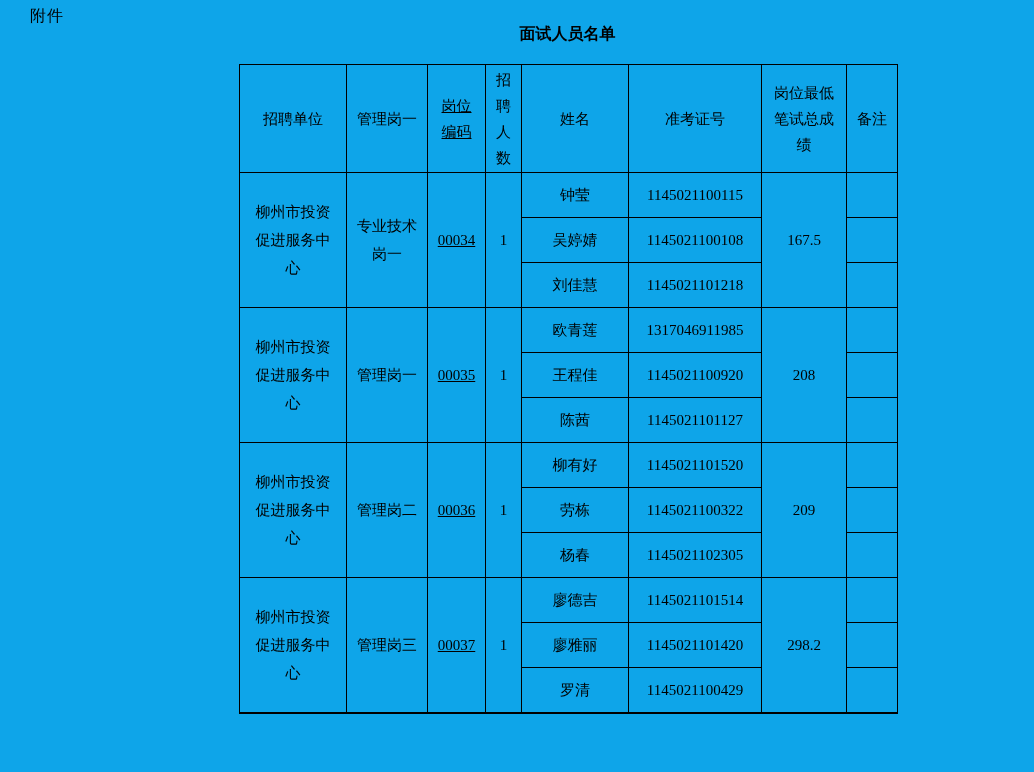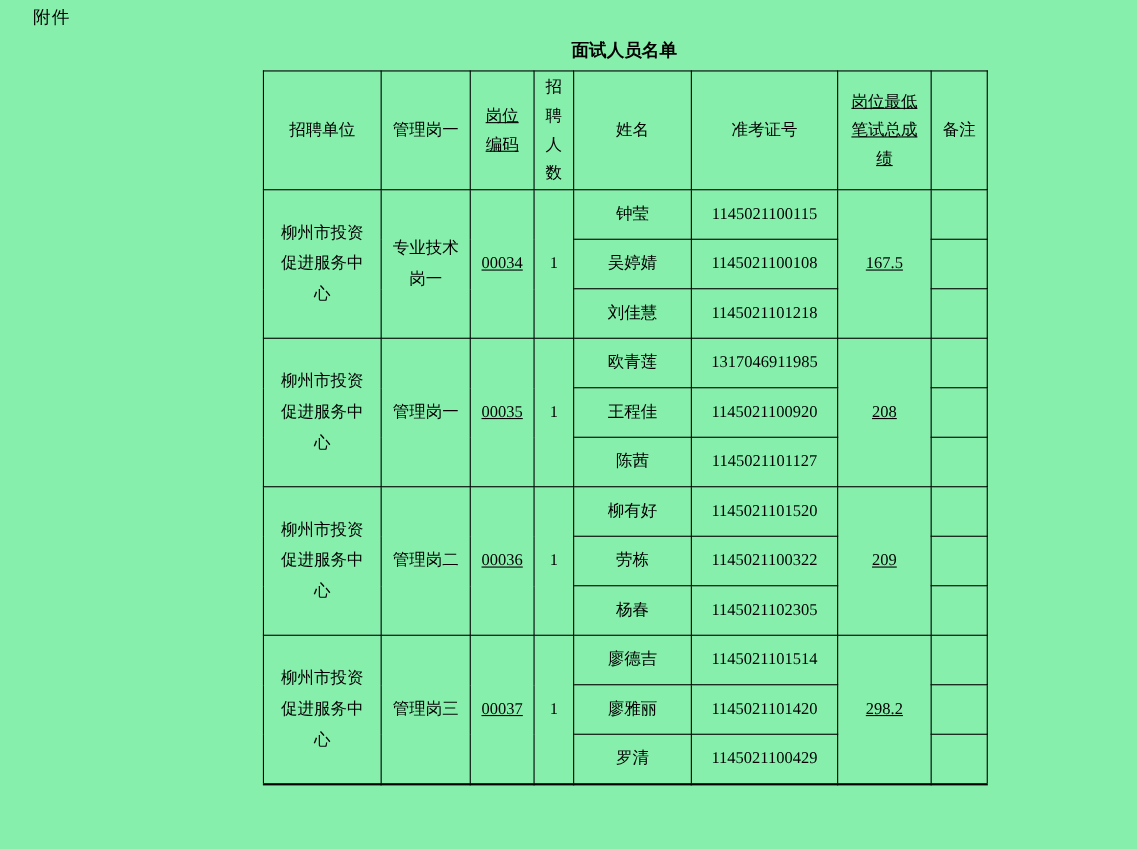--- a/index.html
+++ b/index.html
@@ -5,32 +5,32 @@
   * { margin: 0; padding: 0; box-sizing: border-box; }
   html, body { background: #fff; }
   body {
     width: 1034px; height: 772px;
     font-family: "Liberation Serif", "DejaVu Serif", serif;
     color: #000;
   }
   .page {
     position: relative;
     width: 1034px; height: 772px;
-    background: #86efac;
+    background: #0ea5e9;
     overflow: hidden;
   }
   .attachment-label {
     position: absolute;
     left: 30px; top: 6px;
     font-size: 16px;
     letter-spacing: 1px;
   }
   .table-title {
     position: absolute;
-    left: 239px; top: 36px;
+    left: 239px; top: 24px;
     width: 657px;
     text-align: center;
     font-size: 16px;
     font-weight: bold;
   }
   table.roster {
     position: absolute;
     left: 239px; top: 64px;
     width: 657px;
     border-collapse: collapse;
@@ -48,21 +48,21 @@
   thead tr { height: 108px; }
   tbody tr { height: 45px; }
   th { line-height: 26px; }
   td { line-height: 28px; }
   .col-unit     { padding: 0 11px; }
   .col-position { padding: 0 8px; }
   .col-code     { padding: 0 8px; text-decoration: underline; }
   .col-count    { padding: 0 6px; }
   .col-name     { padding: 0 2px; }
   .col-ticket   { padding: 0 2px; }
-  .col-score    { padding: 0 10px; text-decoration: underline; }
+  .col-score    { padding: 0 10px; }
   .col-remark   { padding: 0 2px; }
 </style>
 </head>
 <body>
 
 <div class="page">
 
   <div class="attachment-label">附件</div>
 
   <div class="table-title">面试人员名单</div>

